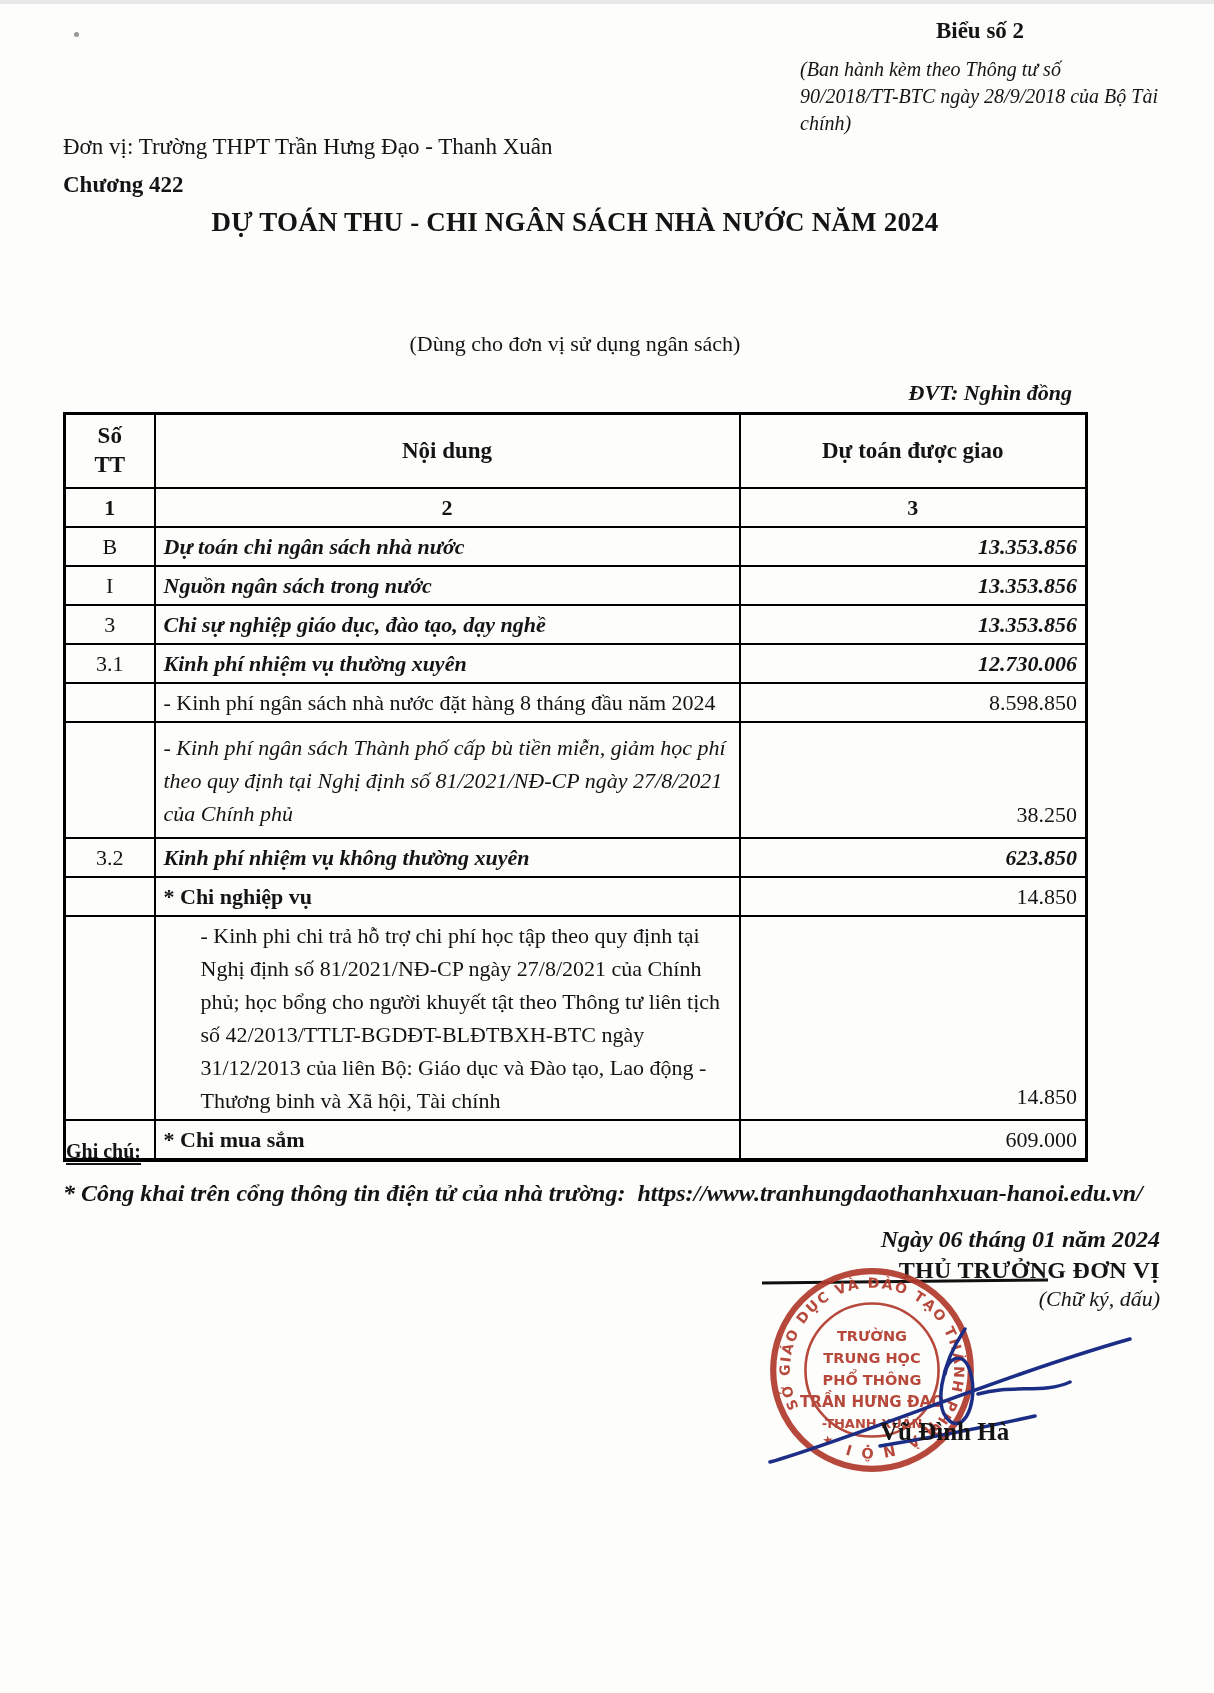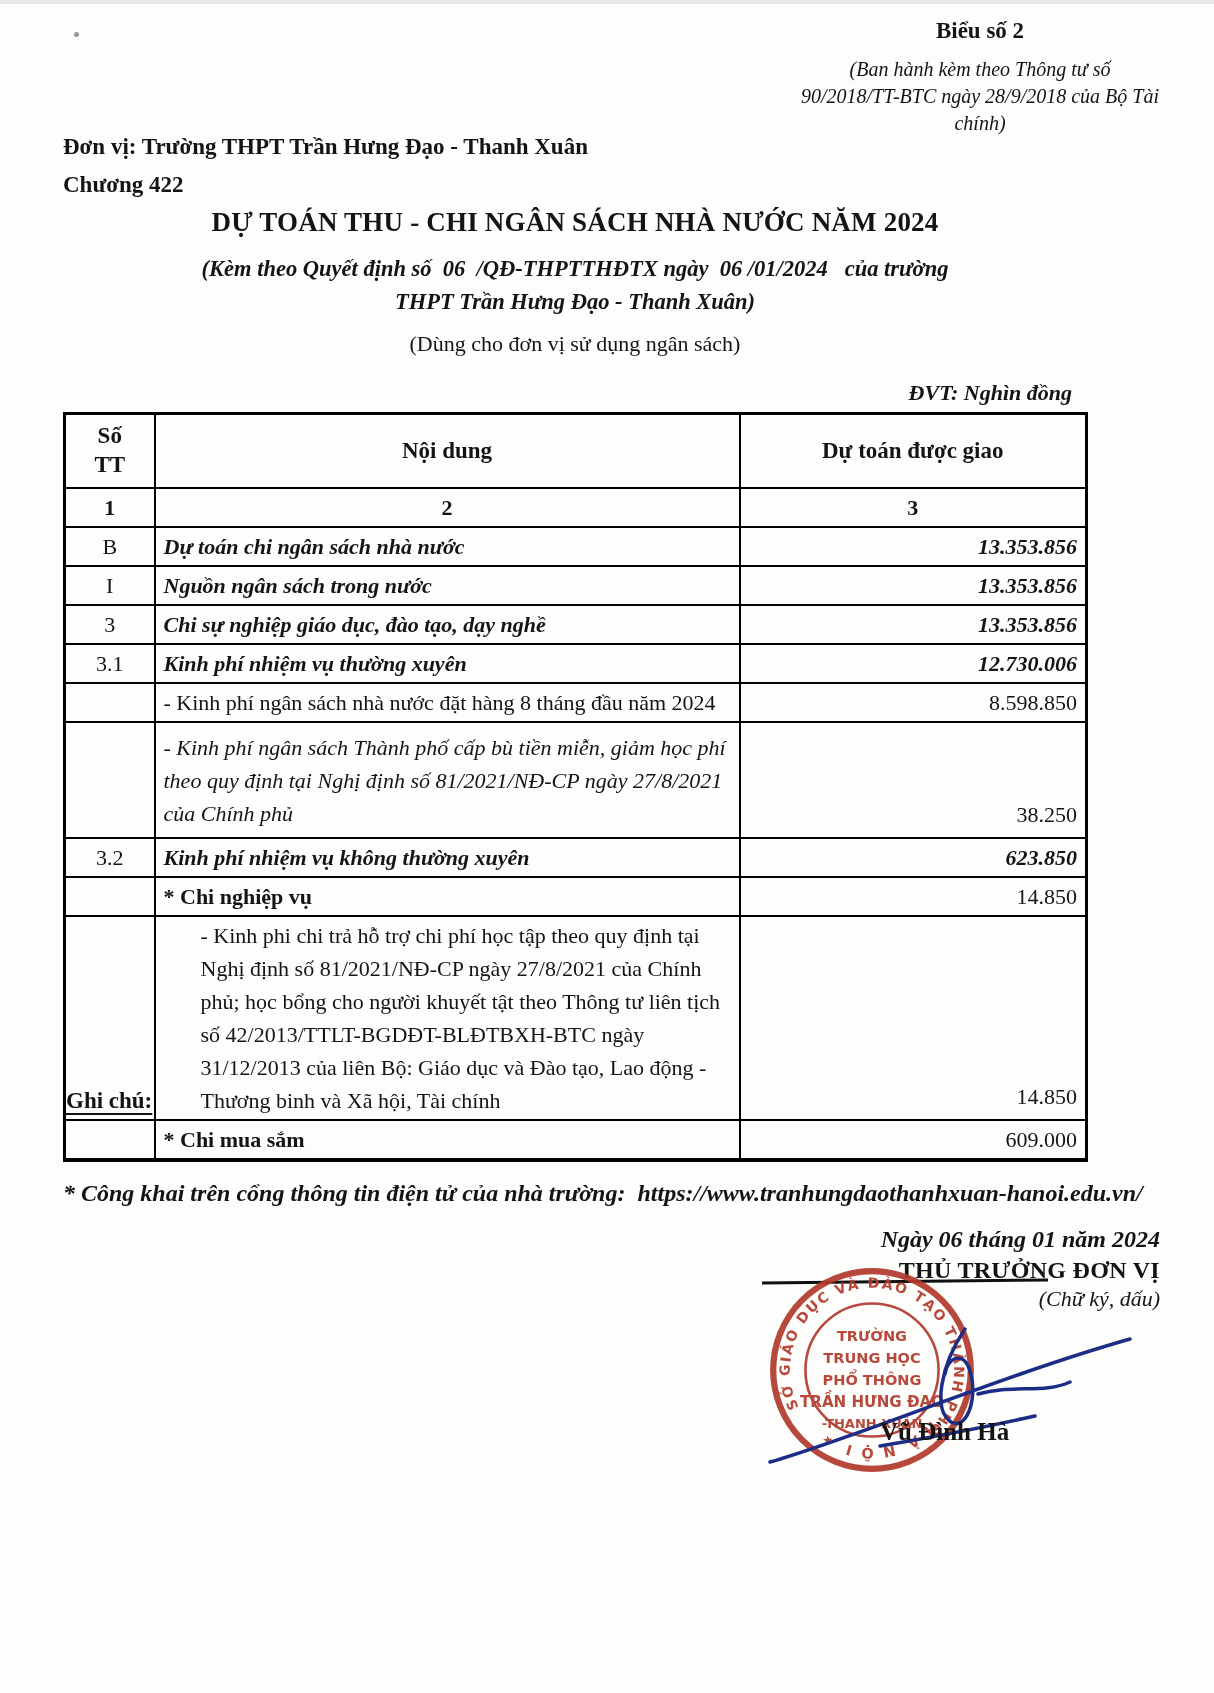--- a/index.html
+++ b/index.html
@@ -9,22 +9,22 @@
     margin:4px auto;
     background:#fdfdfb;
     font-family:"Liberation Serif","DejaVu Serif",serif;
     color:#141414;
     overflow:hidden;
   }
   .abs{position:absolute;}
   .prewrap{white-space:pre-wrap;}
 
   .form-no{top:14px;left:790px;width:380px;font-size:23px;font-weight:bold;text-align:center;}
-  .issued-note{top:52px;left:800px;width:360px;font-size:20px;font-style:italic;text-align:center;line-height:1.35;}
-  .unit-line{top:130px;left:63px;font-size:23px;font-weight:bold;}
+  .issued-note{top:52px;left:800px;width:360px;font-size:20px;font-style:italic;text-align:left;line-height:1.35;}
+  .unit-line{top:130px;left:63px;font-size:23px;font-weight:normal;}
   .chapter-line{top:168px;left:63px;font-size:23px;font-weight:bold;}
   .doc-title{top:203px;left:0;width:1150px;text-align:center;font-size:27px;font-weight:bold;letter-spacing:0.2px;}
   .doc-subtitle{top:249px;left:0;width:1150px;text-align:center;font-size:22.5px;font-weight:bold;font-style:italic;line-height:1.45;}
   .usage-note{top:327px;left:0;width:1150px;text-align:center;font-size:22px;}
   .dvt{top:376px;right:142px;font-size:22px;font-weight:bold;font-style:italic;}
 
   table.budget{
     position:absolute;top:408px;left:63px;
     width:1022px;border-collapse:collapse;table-layout:fixed;
     font-size:22px;
@@ -45,21 +45,21 @@
   td.value{text-align:right;padding-right:12px;}
   tr.rb td.content,tr.rb td.value{font-weight:bold;font-style:italic;}
   tr.rbc td.content{font-weight:bold;}
   tr.ri td.content{font-style:italic;border-radius:9px;}
   tr.h37 td{height:33px;}
   tr.h110 td{height:106px;}
   tr.h168 td{height:164px;padding-left:45px;}
   tr.vbot td.value{vertical-align:bottom;padding-bottom:6px;}
   tr.last td{border-bottom:4px solid #000;}
 
-  .ghichu{top:1084px;left:66px;font-size:23px;font-weight:bold;text-decoration:underline;text-underline-offset:5px;text-decoration-thickness:2px;}
+  .ghichu{top:1136px;left:66px;font-size:20px;font-weight:bold;text-decoration:underline;text-underline-offset:5px;text-decoration-thickness:2px;}
   .note-line{top:1176px;left:63px;width:1100px;font-size:24px;font-weight:bold;font-style:italic;}
 
   .sig-block{top:1222px;left:660px;width:500px;text-align:right;}
   .sig-date{font-size:24px;font-weight:bold;font-style:italic;}
   .sig-title{font-size:24px;font-weight:bold;margin-top:4px;letter-spacing:0.3px;}
   .sig-note{font-size:22px;font-style:italic;margin-top:2px;}
   .strike-artifact{top:1276px;left:762px;width:286px;height:3px;background:#101010;transform:rotate(-0.6deg);}
   .sig-name{top:1414px;left:880px;font-size:25px;font-weight:bold;}
 
   .stamp{top:1262px;left:768px;width:208px;height:208px;opacity:0.92;}
@@ -73,24 +73,20 @@
 
   <div class="abs speck" style="top:28px;left:74px;"></div>
 
   <div class="abs form-no">Biểu số 2</div>
   <div class="abs issued-note">(Ban hành kèm theo Thông tư số 90/2018/TT-BTC ngày 28/9/2018 của Bộ Tài chính)</div>
 
   <div class="abs unit-line">Đơn vị: Trường THPT Trần Hưng Đạo - Thanh Xuân</div>
   <div class="abs chapter-line">Chương 422</div>
 
   <div class="abs doc-title">DỰ TOÁN THU - CHI NGÂN SÁCH NHÀ NƯỚC NĂM 2024</div>
-  <div class="abs doc-subtitle">
-    <span class="prewrap">(Kèm theo Quyết định số  06  /QĐ-THPTTHĐTX ngày  06 /01/2024   của trường</span><br>
-    <span>THPT Trần Hưng Đạo - Thanh Xuân)</span>
-  </div>
   <div class="abs usage-note">(Dùng cho đơn vị sử dụng ngân sách)</div>
   <div class="abs dvt">ĐVT: Nghìn đồng</div>
 
   <table class="budget">
     <colgroup>
         <col class="c-no">
         <col class="c-content">
         <col class="c-value">
       </colgroup>
     <thead>

